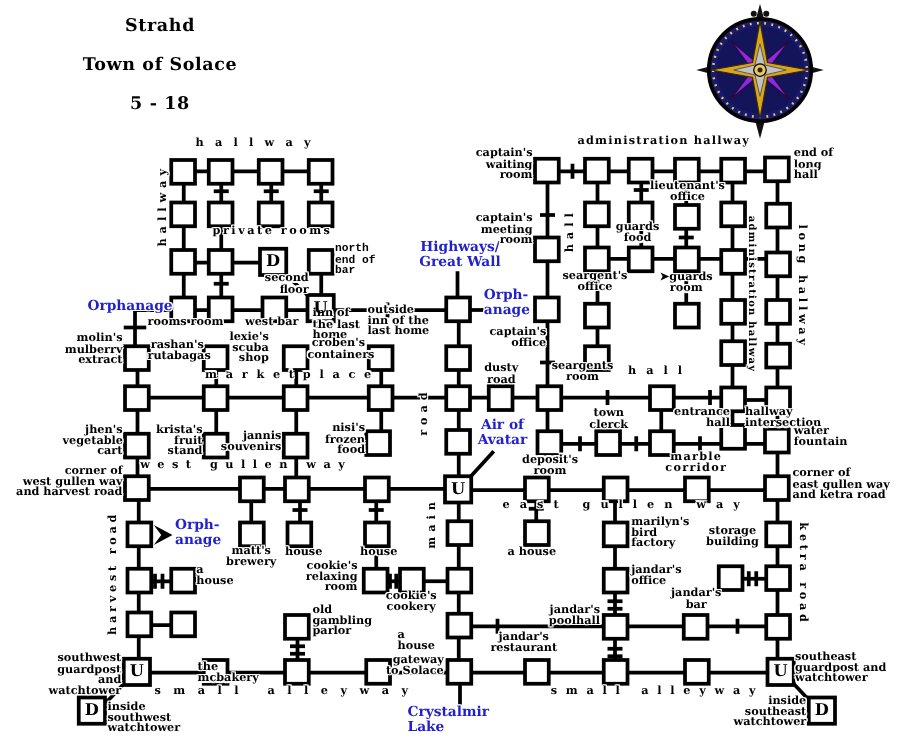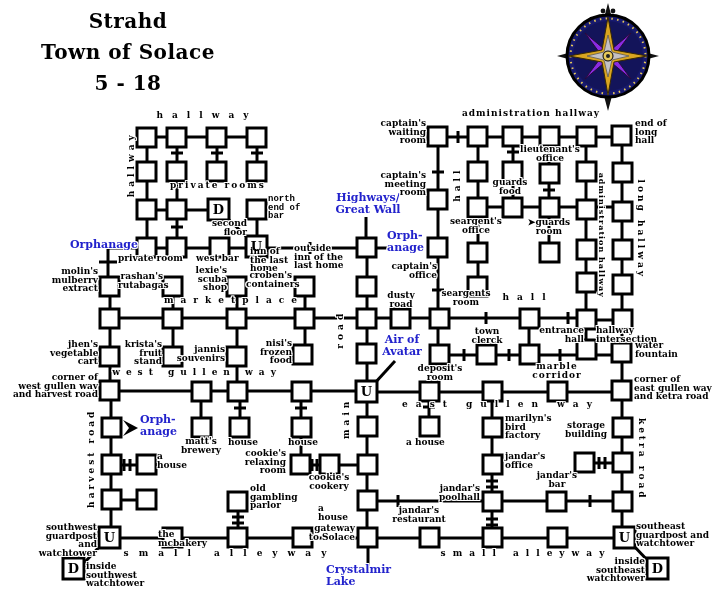--- a/index.html
+++ b/index.html
@@ -4,21 +4,21 @@
 <style>
   html,body{margin:0;padding:0;background:#fff;}
   #stage{position:relative;width:728px;height:600px;background:#fff;overflow:hidden;
          font-family:"DejaVu Serif",serif;}
   #mapsvg{position:absolute;left:0;top:0;z-index:1;}
   .lbl{position:absolute;z-index:3;font-family:"DejaVu Serif",serif;font-weight:bold;
        font-size:9px;line-height:8.5px;color:#000;white-space:pre-line;
        text-shadow:1px 0 0 #fff,-1px 0 0 #fff,0 1px 0 #fff,0 -1px 0 #fff,
                    1px 1px 0 #fff,-1px -1px 0 #fff,1px -1px 0 #fff,-1px 1px 0 #fff;}
   .lbl.blue{color:#2222cc;font-size:11px;line-height:11.5px;}
-  .lbl.title{font-size:20px;line-height:31px;letter-spacing:.5px;}
+  .lbl.title{font-size:14px;line-height:31px;letter-spacing:.5px;}
   .lbl.stair{z-index:4;font-size:13px;line-height:21px;text-align:center;text-shadow:none;}
   #compass{position:absolute;left:556px;top:2px;z-index:2;}
 </style>
 </head>
 <body>
 
 <div id="stage">
 
   <svg id="mapsvg" width="728" height="600">
       <line x1="147" y1="137" x2="257" y2="137" stroke="#000" stroke-width="3"></line>
@@ -244,39 +244,39 @@
 <div class="lbl title" style="left: 8px; top: 6px; width: 240px; text-align: center;">Strahd
 Town of Solace
 5 - 18</div>
     <div class="lbl" style="left: 150px; top: 111px; width: 114px; text-align: center; letter-spacing: 9px;">hallway</div>
     <div class="lbl" style="left: 166px; top: 181px; width: 104px; text-align: center; letter-spacing: 2px;">private rooms</div>
     <div class="lbl" style="left: 185px; top: 219px; width: 62px; text-align: right;">second
 floor</div>
     <div class="lbl" style="left: 268px; top: 195px; width: 40px; text-align: left; font-family: Liberation Mono, monospace;">north
 end of
 bar</div>
-    <div class="lbl" style="left: 118px; top: 254px; width: 80px; text-align: left;">private room</div>
+    <div class="lbl" style="left: 118px; top: 254px; width: 80px; text-align: left;">rooms room</div>
     <div class="lbl" style="left: 196px; top: 254px; width: 48px; text-align: left;">west bar</div>
     <div class="lbl" style="left: 250px; top: 247px; width: 44px; text-align: left;">inn of
 the last
 home</div>
     <div class="lbl" style="left: 294px; top: 244px; width: 54px; text-align: left;">outside
 inn of the
 last home</div>
     <div class="lbl blue" style="left: 62px; top: 239px; width: 76px; text-align: right;">Orphanage</div>
     <div class="lbl blue" style="left: 328px; top: 192px; width: 80px; text-align: center;">Highways/
 Great Wall</div>
     <div class="lbl blue" style="left: 387px; top: 230px; width: 46px; text-align: left;">Orph-
 anage</div>
     <div class="lbl" style="left: 50px; top: 267px; width: 48px; text-align: right;">molin's
 mulberry
 extract</div>
     <div class="lbl" style="left: 118px; top: 272px; width: 45px; text-align: right;">rashan's
 rutabagas</div>
-    <div class="lbl" style="left: 190px; top: 266px; width: 37px; text-align: right;">lexie's
+    <div class="lbl" style="left: 178px; top: 266px; width: 37px; text-align: right;">lexie's
 scuba
 shop</div>
     <div class="lbl" style="left: 246px; top: 271px; width: 46px; text-align: right;">croben's
 containers</div>
     <div class="lbl" style="left: 152px; top: 296px; width: 164px; text-align: center; letter-spacing: 7px;">marketplace</div>
     <div class="lbl" style="left: 50px; top: 340px; width: 48px; text-align: right;">jhen's
 vegetable
 cart</div>
     <div class="lbl" style="left: 124px; top: 340px; width: 38px; text-align: right;">krista's
 fruit

